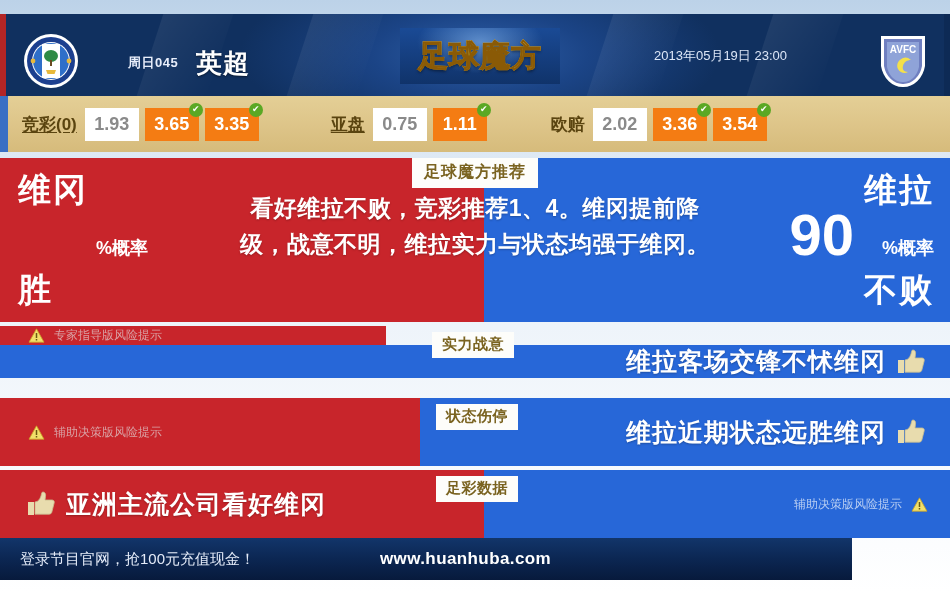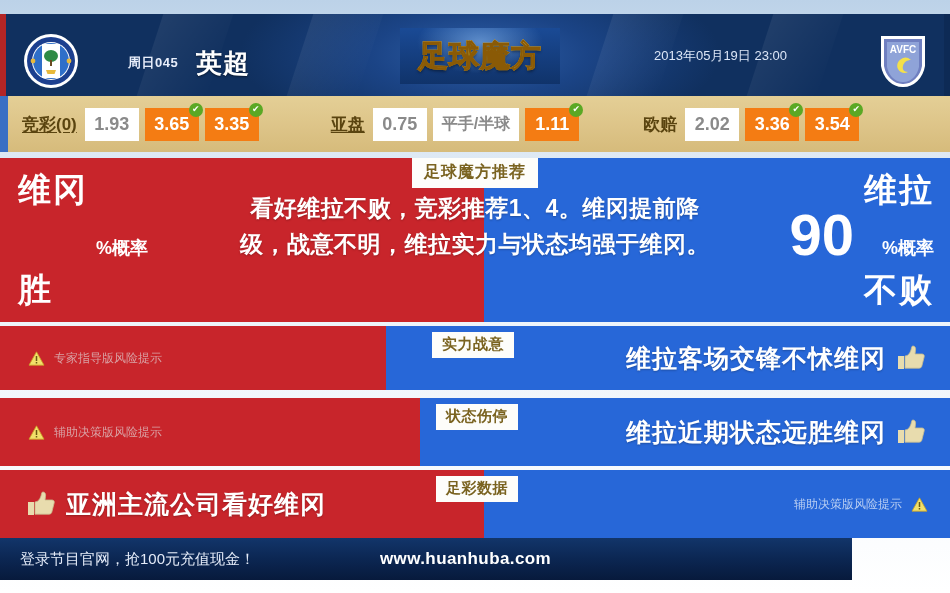--- a/index.html
+++ b/index.html
@@ -172,21 +172,21 @@
     position:relative; height:100%;
     display:flex; align-items:center;
   }
   .arow .right {
     position:relative; height:100%; flex:1;
     display:flex; align-items:center; justify-content:flex-end;
   }
   .red { background:#c8252b; }
   .blue { background:#2767d8; }
 
-  .row-1 { top:326px; height:64px; }
+  .row-1 { top:326px; height:52px;flex-direction:column; }
   .row-2 { top:398px; height:68px; }
   .row-3 { top:470px; height:68px; }
 
   .row-1 .left { width:386px; }
   .row-2 .left { width:420px; }
   .row-3 .left { width:484px; }
 
   .risk-note {
     display:flex; align-items:center; gap:9px;
     color:#d9a0a3; font-size:12px; padding-left:28px;
@@ -297,21 +297,20 @@
       </span>
       <span class="odds-cell orange">
         <span>3.35</span>
         <span class="tick">✔</span>
       </span>
     </div>
 
     <div class="odds-group" style="margin-left:66px">
       <span class="odds-name">亚盘</span>
       <span class="odds-cell white">0.75</span>
-      <span class="odds-cell white wide">平手/半球</span>
       <span class="odds-cell orange">
         <span>1.11</span>
         <span class="tick">✔</span>
       </span>
     </div>
 
     <div class="odds-group" style="margin-left:58px">
       <span class="odds-name plain">欧赔</span>
       <span class="odds-cell white">2.02</span>
       <span class="odds-cell orange">

